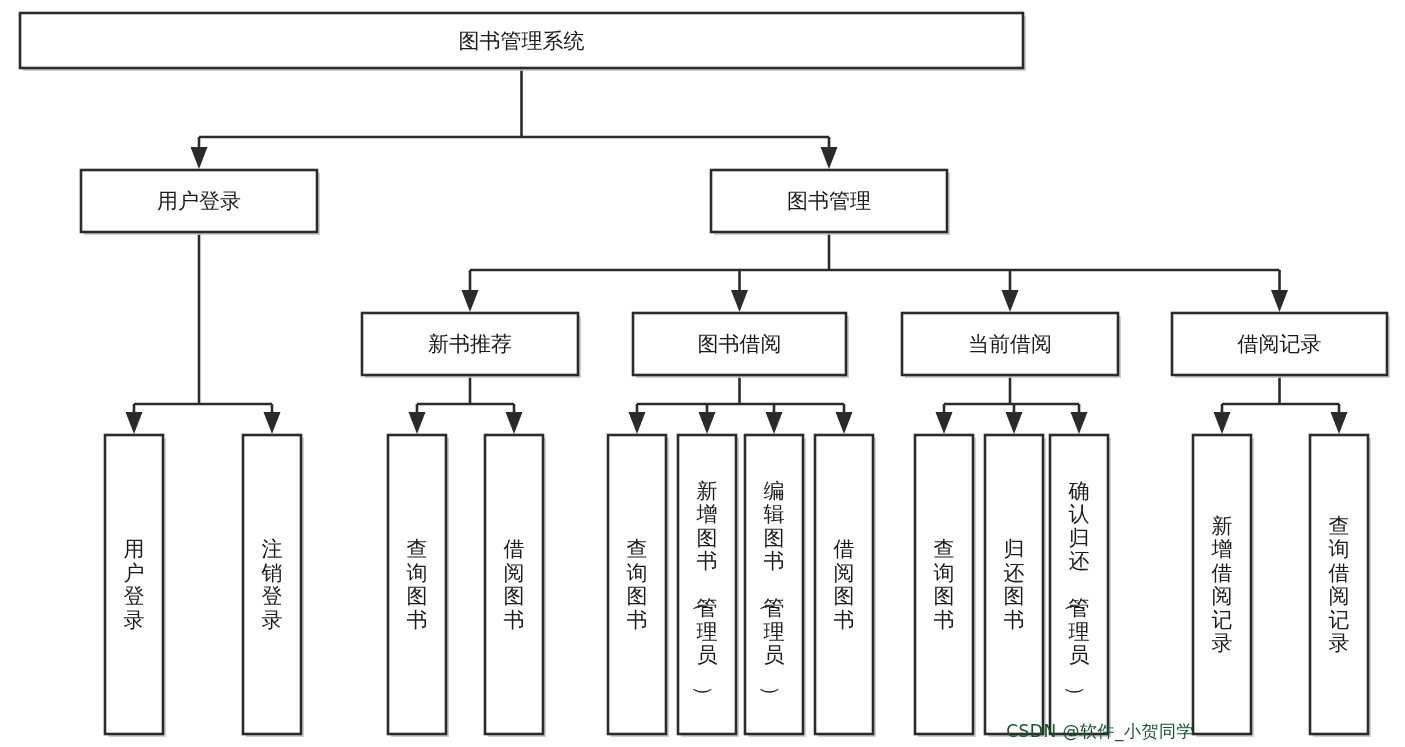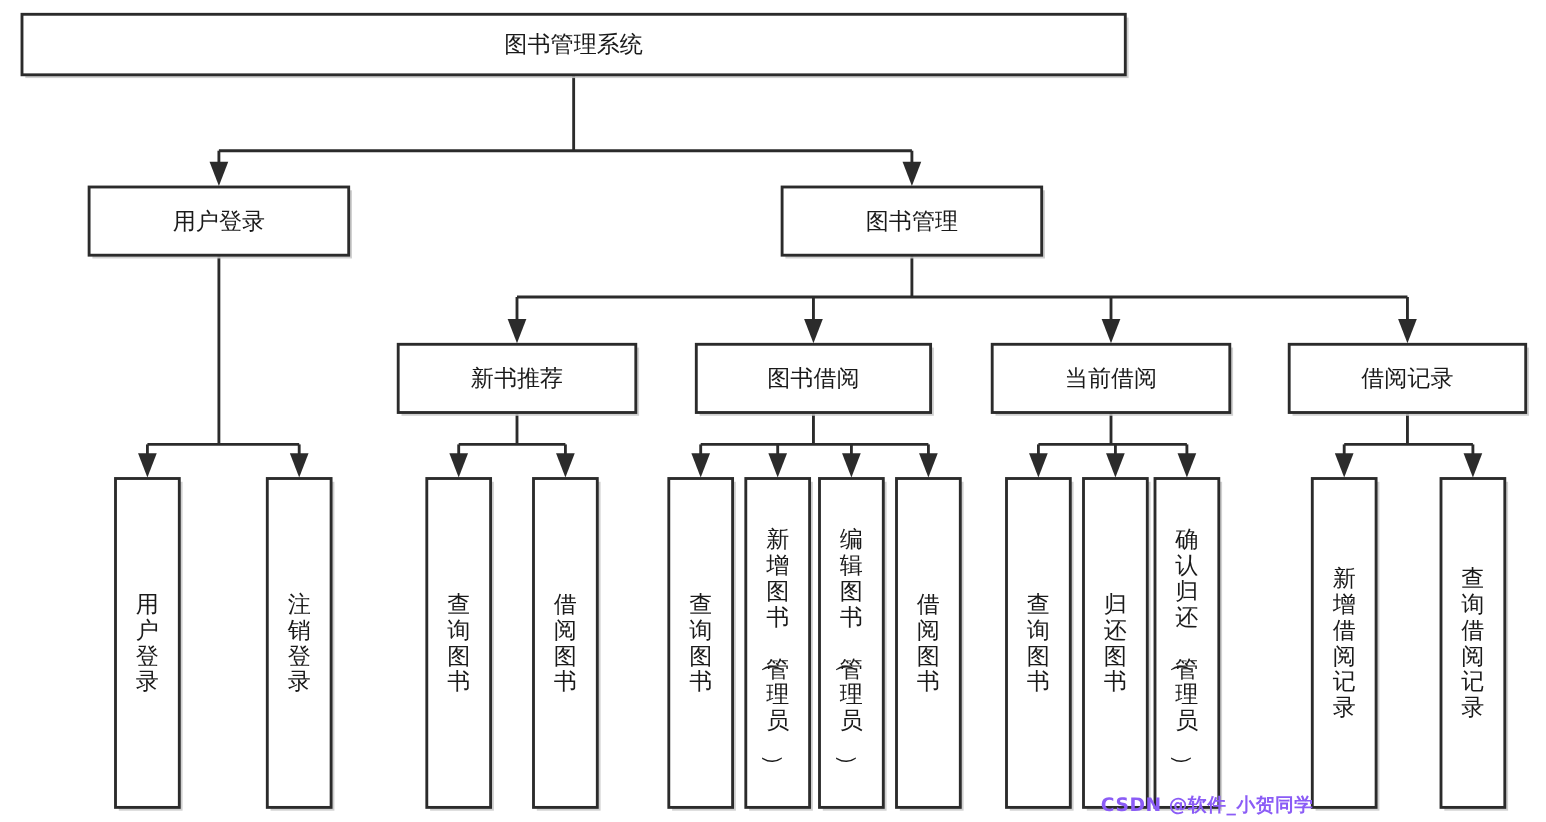--- a/index.html
+++ b/index.html
@@ -58,27 +58,26 @@
   .node-label-vertical {
     fill: #1a1a1a;
     font-family: "DejaVu Sans", "Liberation Sans", sans-serif;
     font-size: 21px;
     text-anchor: middle;
   }
   .watermark {
     position: absolute;
     right: 8px;
     bottom: 4px;
-    color: #8b5cf6;
+    color: #14532d;
     font-family: "DejaVu Sans", "Liberation Sans", sans-serif;
     font-size: 17px;
     letter-spacing: 0.5px;
     white-space: nowrap;
     user-select: none;
-    font-weight: bold;
   }
 </style>
 </head>
 <body>
 
 <div id="diagram-root">
   <svg class="diagram-canvas" id="diagram-canvas" viewBox="0 0 1405 747" xmlns="http://www.w3.org/2000/svg">
     <g id="edge-layer">
         <g>
           <path d="M 521.5 68 L 521.5 137" class="connector"></path>

